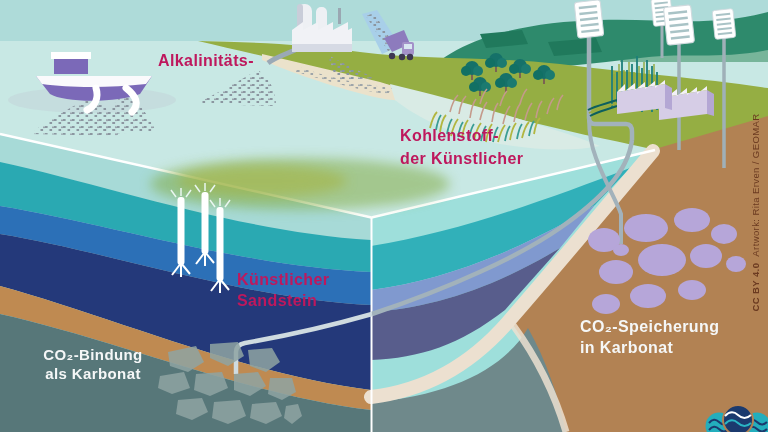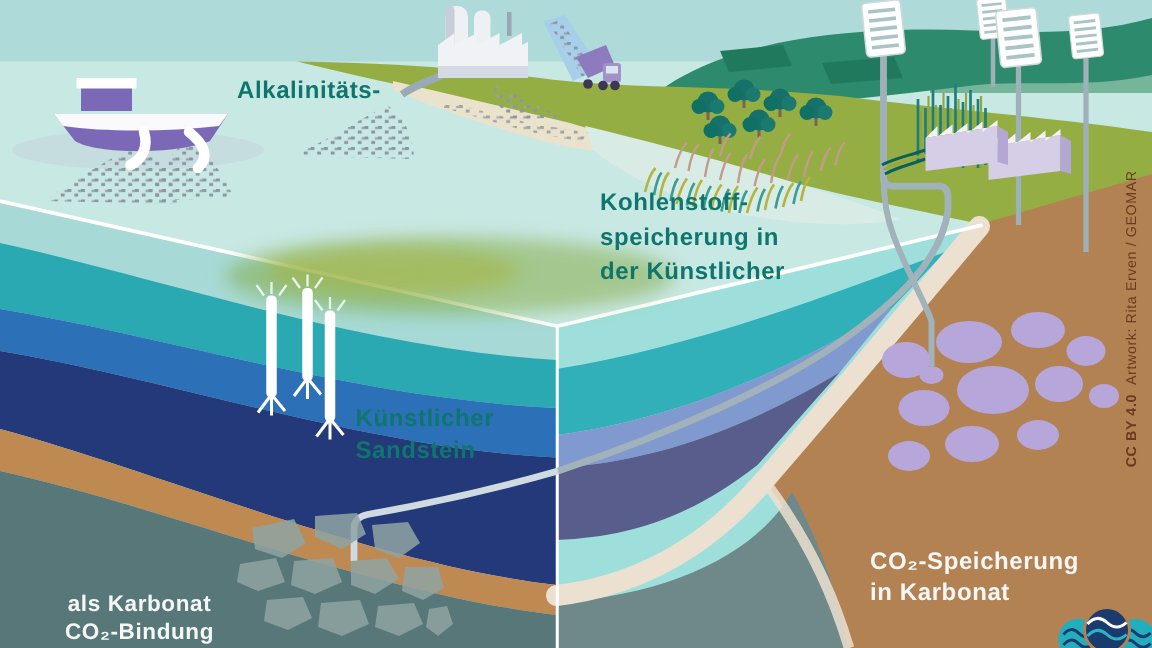--- a/index.html
+++ b/index.html
@@ -1,20 +1,20 @@
 <!DOCTYPE html>
 <html><head>
 <meta charset="utf-8">
 <style>
   html,body{margin:0;padding:0;}
   body{width:768px;height:432px;overflow:hidden;font-family:"Liberation Sans","DejaVu Sans",sans-serif;}
   #stage{position:relative;width:768px;height:432px;overflow:hidden;background:#aedbd9;}
   #scene{position:absolute;left:0;top:0;}
-  .lbl{position:absolute;font-weight:600;font-size:16px;line-height:21px;letter-spacing:.4px;color:#0f766e;white-space:nowrap;}
-  .lbl.light{color:#f5f7f7;margin-top:48px;}
+  .lbl{position:absolute;font-weight:600;font-size:16px;line-height:21px;letter-spacing:.4px;color:#be185d;white-space:nowrap;}
+  .lbl.light{color:#f5f7f7;}
   .lbl div{white-space:nowrap;}
   #lbl-basalt{text-align:center;width:130px;font-size:15px;line-height:19px;}
   #lbl-sandstone{font-size:16px;line-height:21px;}
   #credit{position:absolute;left:641px;top:206px;width:230px;height:13px;transform:rotate(-90deg);
           text-align:center;font-size:9.5px;letter-spacing:.4px;color:#6b3a20;white-space:nowrap;}
   #credit .lic{font-weight:700;margin-right:6px;}
 </style>
 </head>
 <body>
 
@@ -215,32 +215,31 @@
     <path d="M725,424 q6.5,-7 13,-1 q6.5,6 13,0" stroke="#2ab5c4" stroke-width="2" fill="none"></path>
   </g>
 </svg>
 
 <div class="lbl" id="lbl-alkalinity" style="left:158px;top:50px;">
   <div>Alkalinitäts-</div>
 </div>
 
 <div class="lbl" id="lbl-coastal" style="left:400px;top:124px;line-height:23px;">
   <div>Kohlenstoff-</div>
-  <div>speicherung in</div>
   <div>der Künstlicher</div>
 </div>
 
 <div class="lbl" id="lbl-upwelling" style="left:237px;top:221px;margin-top:48px;">
   <div>Künstlicher</div>
   <div>Sandstein</div>
 </div>
 
 <div class="lbl light" id="lbl-basalt" style="left:28px;top:345px;">
+  <div>CO₂-Bindung</div>
   <div>als Karbonat</div>
-  <div>CO₂-Bindung</div>
 </div>
 
 <div class="lbl light" id="lbl-sandstone" style="left:580px;top:316px;">
   <div>CO₂-Speicherung</div>
   <div>in Karbonat</div>
 </div>
 
 <div id="credit">
   <span class="lic">CC BY 4.0</span><span>Artwork: Rita Erven / GEOMAR</span>
 </div>

